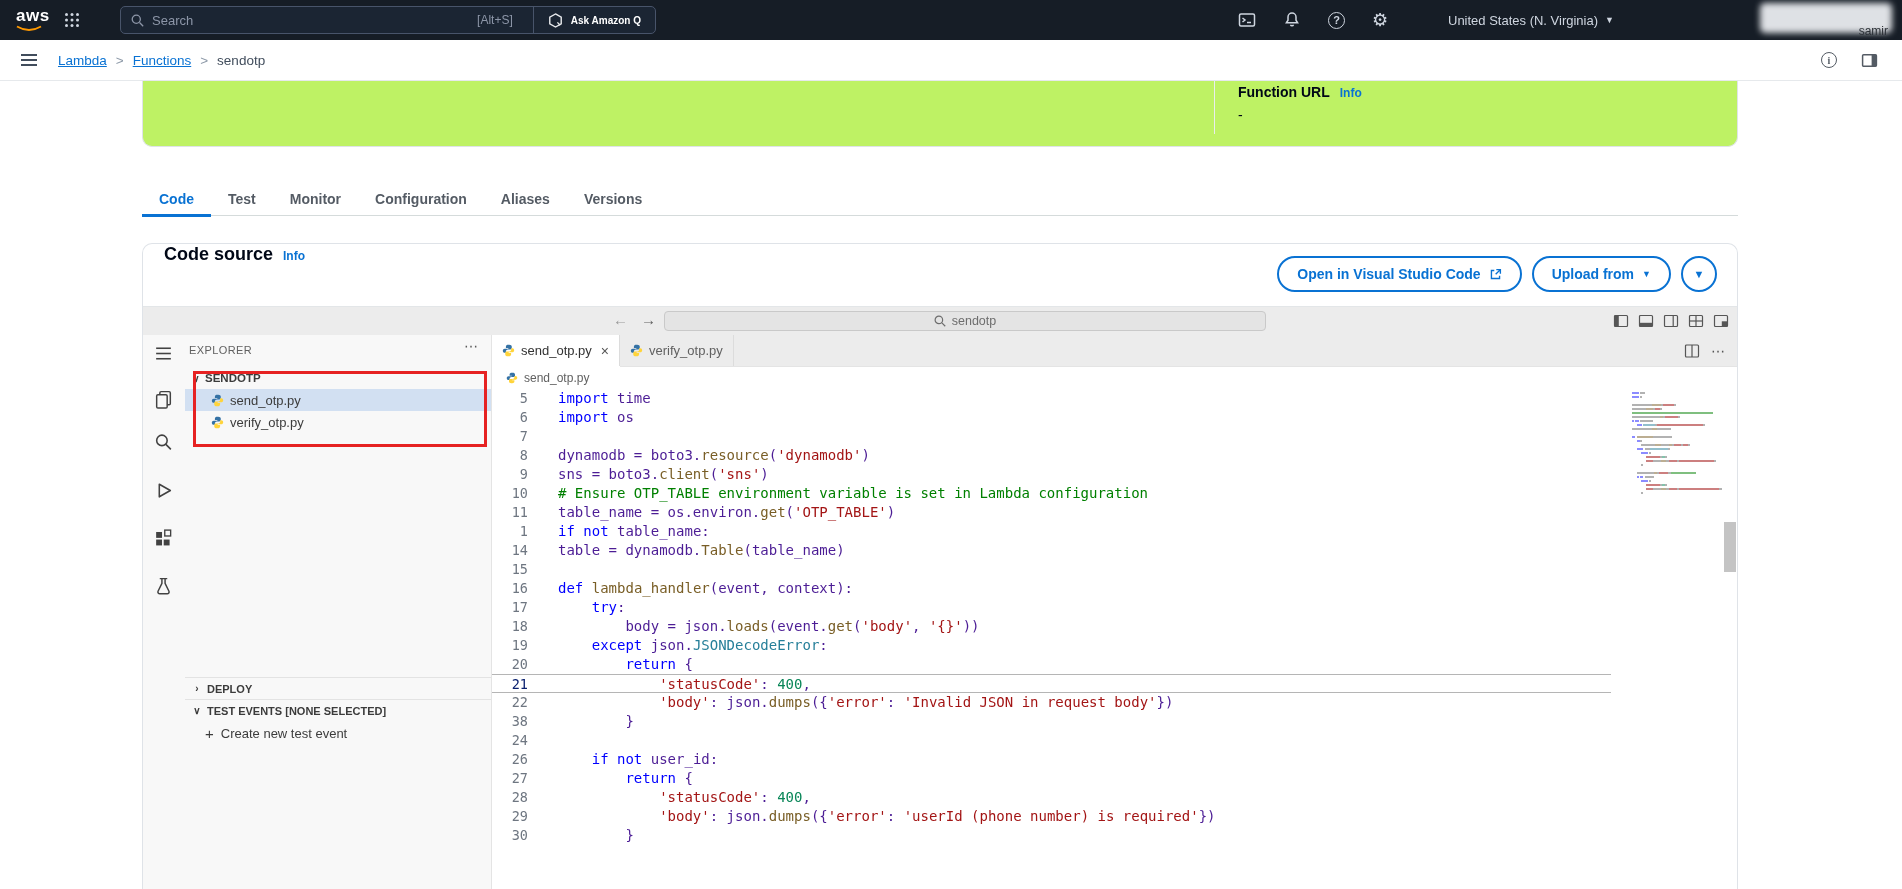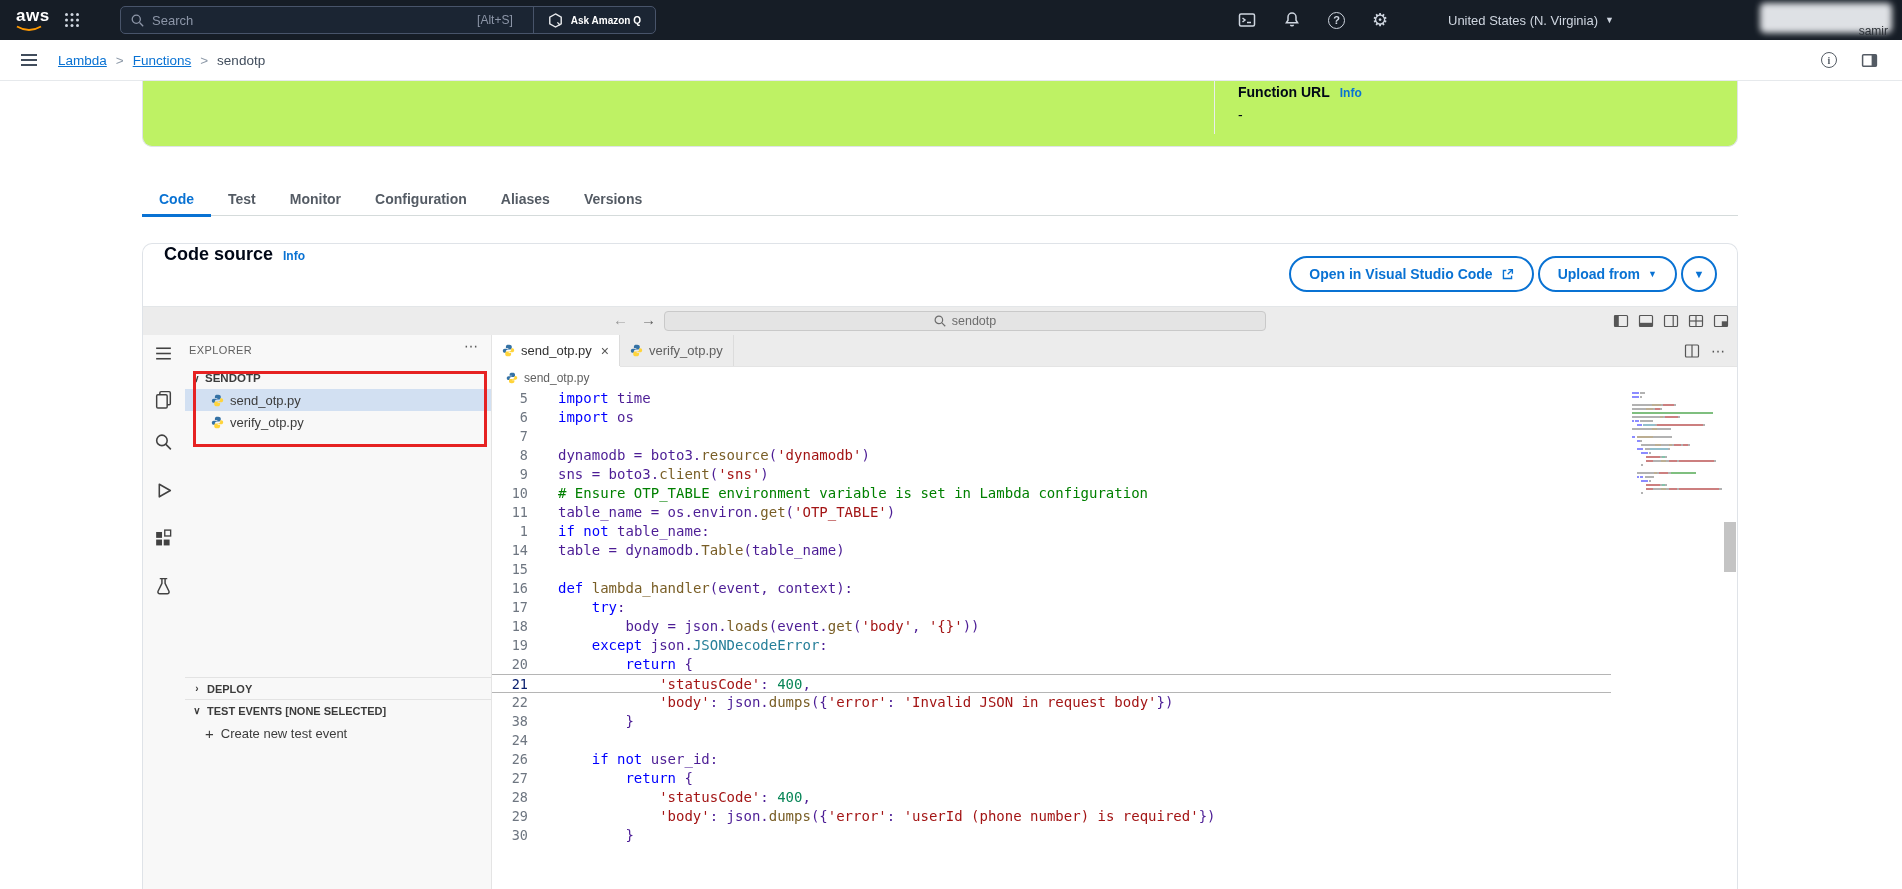--- a/index.html
+++ b/index.html
@@ -48,21 +48,21 @@
 
 .tabs{position:absolute;left:142px;top:183px;display:flex;z-index:5}
 .tab{padding:8px 17px 10px;font-size:14px;font-weight:bold;color:#545b64;cursor:pointer;white-space:nowrap}
 .tab.active{color:#0972d3;box-shadow:inset 0 -3px 0 #0972d3}
 .tabs-line{position:absolute;left:142px;top:215px;width:1596px;height:1px;background:#d5dbdb}
 
 
 .codecard{position:absolute;left:142px;top:243px;width:1596px;height:646px;background:#fff;border:1px solid #dfe3e8;border-bottom:none;border-radius:10px 10px 0 0;overflow:hidden}
 .cs-header{position:absolute;left:21px;top:0;display:flex;align-items:baseline;gap:10px}
 .cs-title{font-size:18px;font-weight:bold;color:#000716}
-.cs-buttons{position:absolute;right:20px;top:12px;display:flex;align-items:center;gap:4px}
+.cs-buttons{position:absolute;right:20px;top:12px;display:flex;align-items:center;gap:10px}
 .btn{height:36px;border:2px solid #0972d3;border-radius:18px;background:#fff;color:#0972d3;font-weight:bold;font-size:14px;padding:0 18px;display:flex;align-items:center;gap:8px;cursor:pointer;font-family:inherit}
 .btn .caret{font-size:9px}
 .btn-circle{width:36px;height:36px;padding:0;justify-content:center;border-radius:50%}
 .btn-circle .caret{font-size:11px}
 
 
 .editor{position:absolute;left:0;right:0;top:62px;bottom:0;border-top:1px solid #e3e6e8}
 .ed-toolbar{position:absolute;left:0;right:0;top:0;height:28px;background:#ececec}
 .nav-arrow{position:absolute;top:4px;font-size:15px;color:#5f5f5f;cursor:pointer}
 .nav-arrow.back{left:470px;color:#9a9a9a}

